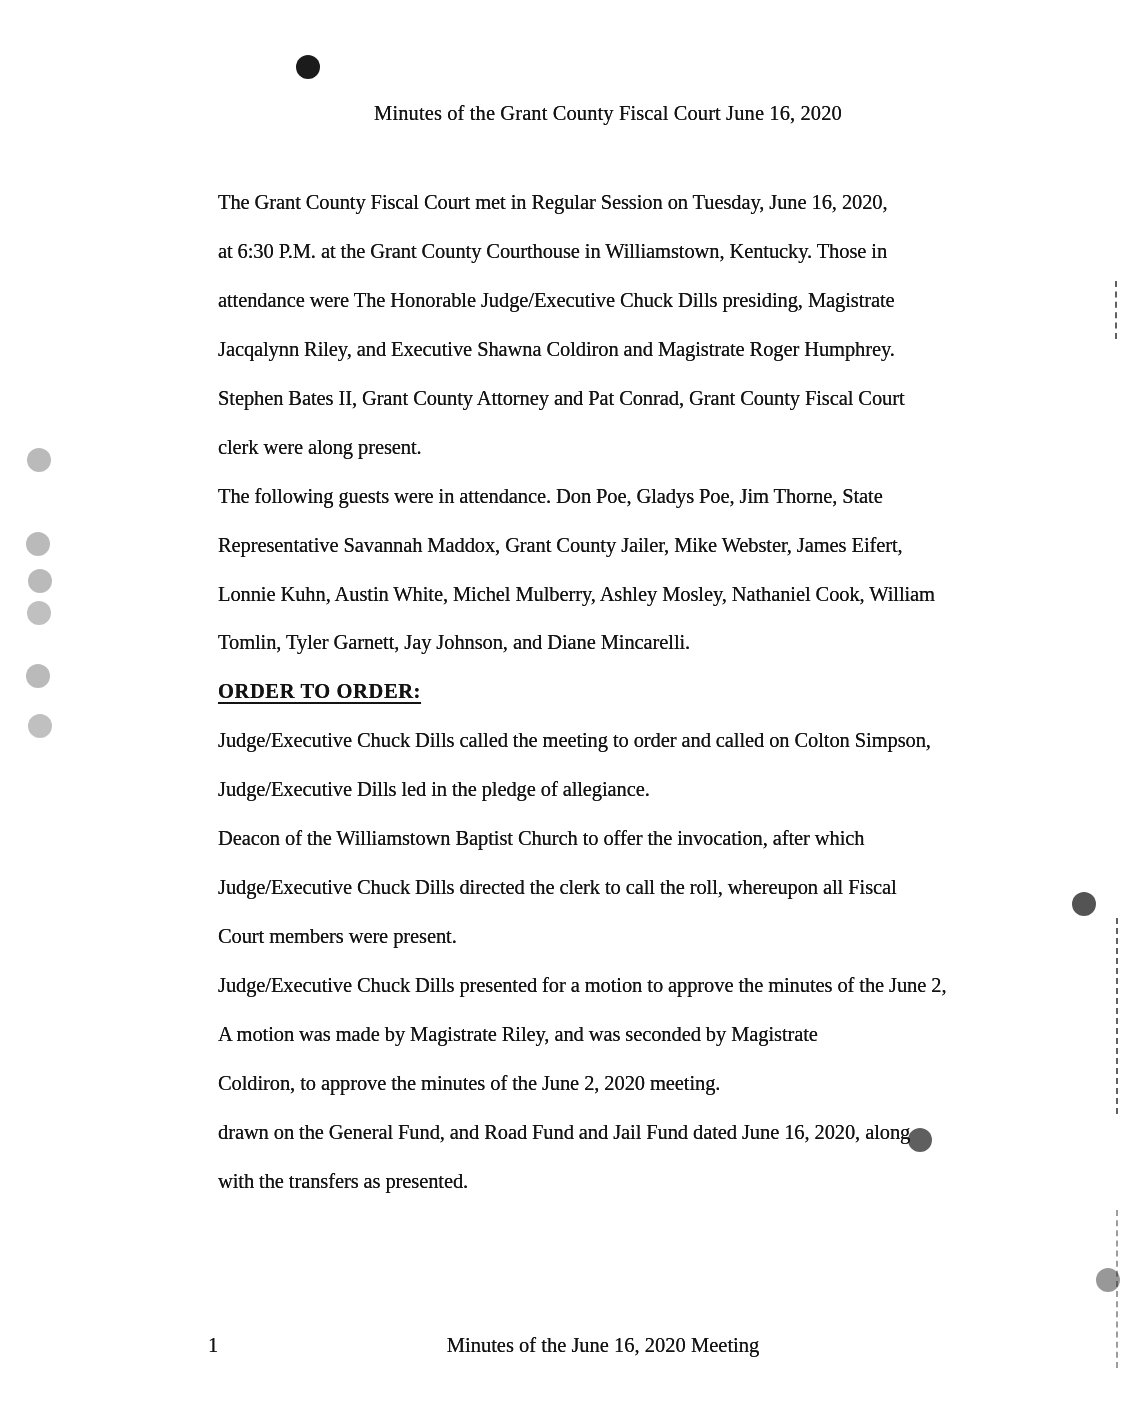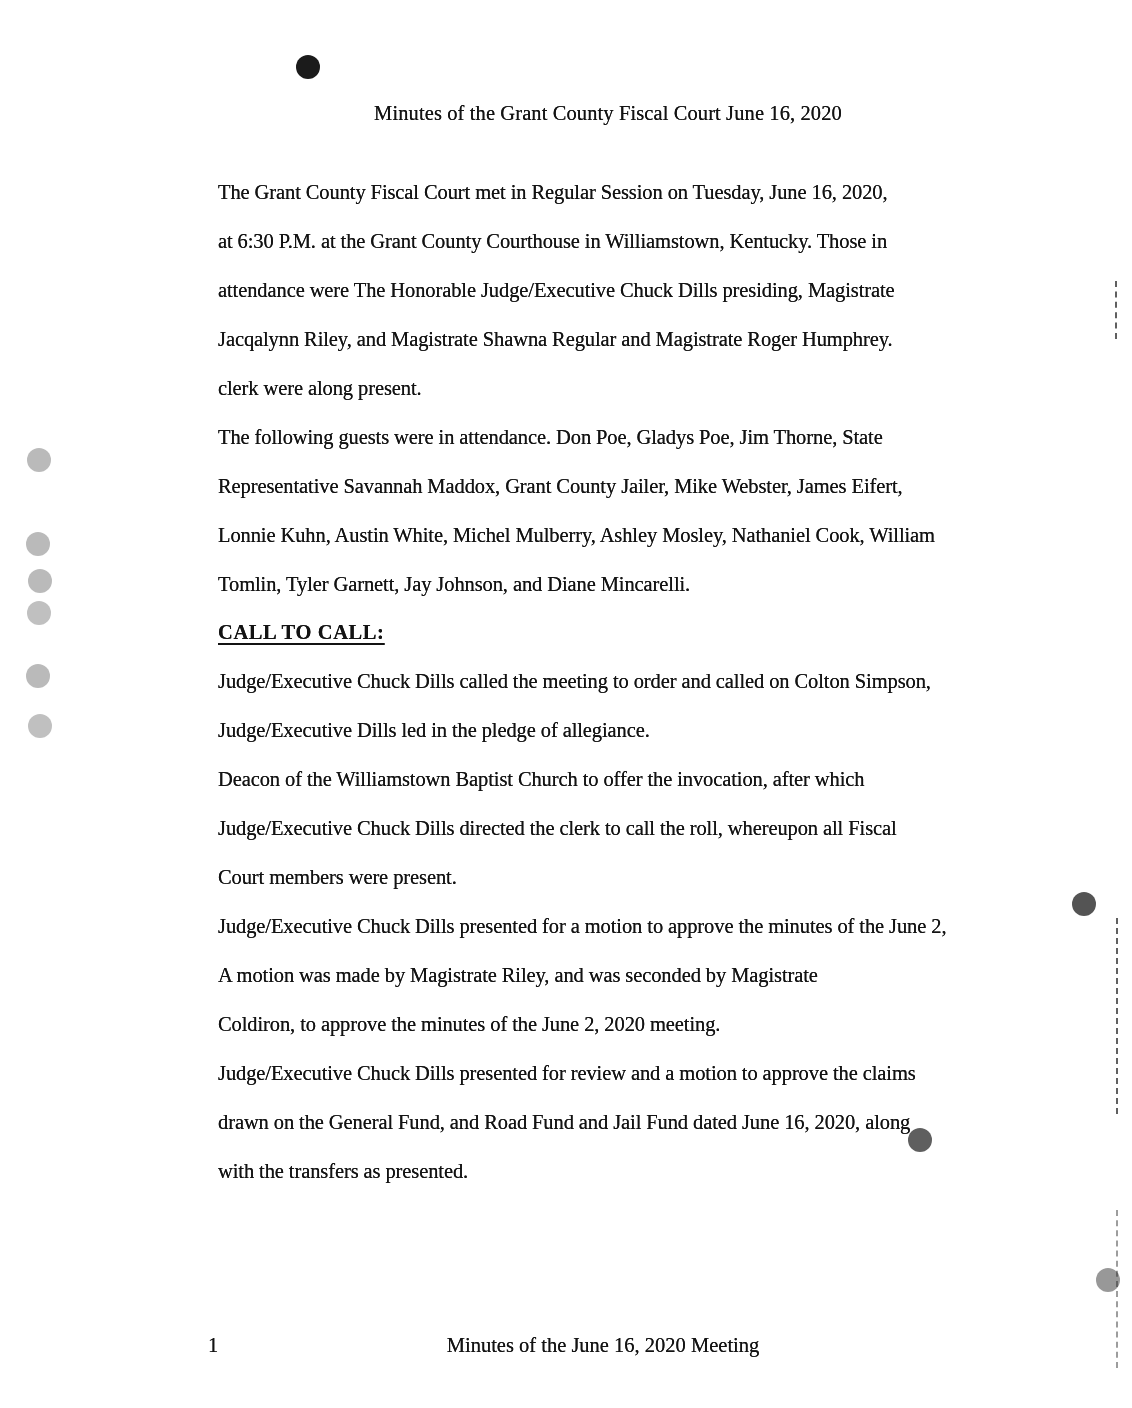--- a/index.html
+++ b/index.html
@@ -20,21 +20,21 @@
     width: 100%;
     text-align: center;
     font-size: 20.5px;
     line-height: 26px;
     letter-spacing: 0.1px;
     text-shadow: 0 0 0.45px rgba(0,0,0,0.85);
     white-space: nowrap;
   }
   .doc-body {
     position: absolute;
-    top: 131px;
+    top: 141px;
     left: 170px;
     width: 790px;
   }
   .line {
     height: 48.95px;
     font-size: 20.5px;
     line-height: 26px;
     white-space: nowrap;
     letter-spacing: -0.1px;
     text-shadow: 0 0 0.45px rgba(0,0,0,0.85);
@@ -82,36 +82,36 @@
 <body>
 
 <div class="page">
 
   <div class="doc-title">Minutes of the Grant County Fiscal Court June 16, 2020</div>
 
   <div class="doc-body">
     <div class="line">The Grant County Fiscal Court met in Regular Session on Tuesday, June 16, 2020,</div>
     <div class="line">at 6:30 P.M. at the Grant County Courthouse in Williamstown, Kentucky. Those in</div>
     <div class="line">attendance were The Honorable Judge/Executive Chuck Dills presiding, Magistrate</div>
-    <div class="line">Jacqalynn Riley, and Magistrate Shawna Regular and Magistrate Roger Humphrey.</div>
+    <div class="line">Jacqalynn Riley, and Executive Shawna Coldiron and Magistrate Roger Humphrey.</div>
+    <div class="line">Stephen Bates II, Grant County Attorney and Pat Conrad, Grant County Fiscal Court</div>
     <div class="line">clerk were along present.</div>
     <div class="line">The following guests were in attendance. Don Poe, Gladys Poe, Jim Thorne, State</div>
     <div class="line">Representative Savannah Maddox, Grant County Jailer, Mike Webster, James Eifert,</div>
     <div class="line">Lonnie Kuhn, Austin White, Michel Mulberry, Ashley Mosley, Nathaniel Cook, William</div>
     <div class="line">Tomlin, Tyler Garnett, Jay Johnson, and Diane Mincarelli.</div>
-    <div class="line heading">CALL TO CALL:</div>
+    <div class="line heading">ORDER TO ORDER:</div>
     <div class="line">Judge/Executive Chuck Dills called the meeting to order and called on Colton Simpson,</div>
     <div class="line">Judge/Executive Dills led in the pledge of allegiance.</div>
     <div class="line">Deacon of the Williamstown Baptist Church to offer the invocation, after which</div>
     <div class="line">Judge/Executive Chuck Dills directed the clerk to call the roll, whereupon all Fiscal</div>
     <div class="line">Court members were present.</div>
     <div class="line">Judge/Executive Chuck Dills presented for a motion to approve the minutes of the June 2,</div>
     <div class="line">A motion was made by Magistrate Riley, and was seconded by Magistrate</div>
     <div class="line">Coldiron, to approve the minutes of the June 2, 2020 meeting.</div>
-    <div class="line">Judge/Executive Chuck Dills presented for review and a motion to approve the claims</div>
     <div class="line">drawn on the General Fund, and Road Fund and Jail Fund dated June 16, 2020, along</div>
     <div class="line">with the transfers as presented.</div>
   </div>
 
   <div class="footer">
     <span class="page-num">1</span>
     <span class="footer-text">Minutes of the June 16, 2020 Meeting</span>
   </div>
 
   <div class="artifact" style="left:272px; top:31px; width:3px; height:3px;"></div>

